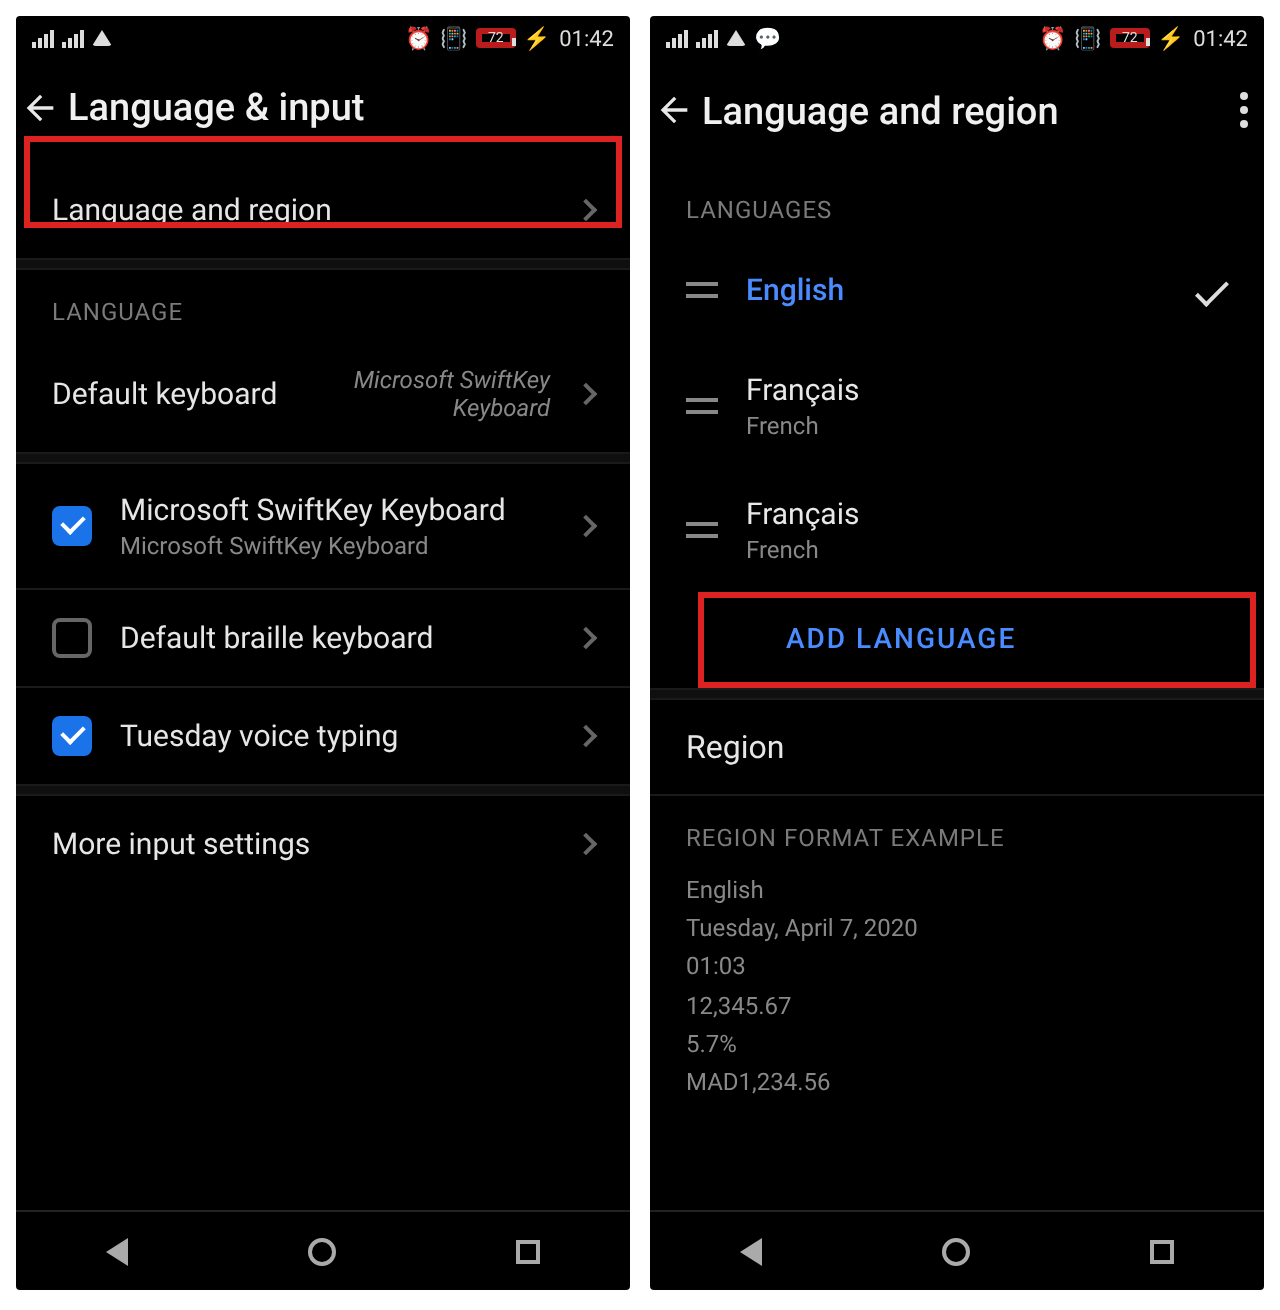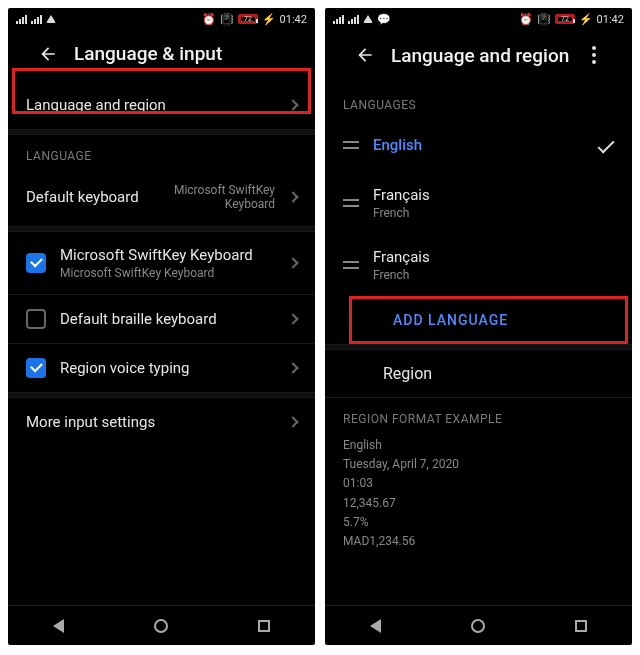--- a/index.html
+++ b/index.html
@@ -41,22 +41,22 @@
   .bar.b3 { height: 7px; }
   .bar.b4 { height: 9px; }
   .wifi-icon {
     width:0;height:0;border-left:5px solid transparent;border-right:5px solid transparent;border-bottom:8px solid #ddd;border-radius:2px;
   }
   .battery-box { border:3px solid #b91c1c; width:20px; height:10px; border-radius:2px; position:relative; display:flex; align-items:center; padding:0 2px; font-size:7px; justify-content:center;}
   .battery-box::after { content:""; position:absolute; right:-3px; top:2px; width:2px; height:4px; background:#ddd; }
   .titlebar {
     display:flex;
     align-items:center;
-    gap:16px;
-    padding: 12px 30px 16px;
+    gap:4px;
+    padding: 12px 2px 16px;
   }
   .titlebar .title {
     font-size: 19px;
     font-weight: 500;
     color: #f0f0f0;
   }
   .back-arrow { width:20px; height:20px; display:flex; align-items:center; justify-content:center; }
   .overflow-dots { margin-left:auto; display:flex; flex-direction:column; gap:3px; padding:4px 6px;}
   .overflow-dots span { width:4px; height:4px; border-radius:50%; background:#ddd;}
   .content { flex:1; overflow:hidden; }
@@ -86,20 +86,21 @@
   .row .main .sub {
     font-size:12px;
     color:#888;
   }
   .row .value-right {
     font-size:12px;
     color:#888;
     text-align:right;
     line-height:1.2;
     margin-right:6px;
+    font-style:italic;
   }
   .chev {
     width:8px; height:8px;
     border-right:2px solid #666;
     border-top:2px solid #666;
     transform: rotate(45deg);
     margin-left:8px;
     flex-shrink:0;
   }
   .divider {
@@ -167,21 +168,20 @@
     padding:16px 18px 16px 48px;
     font-size:14px;
     letter-spacing:1px;
     color:#4a8cff;
     font-weight:500;
   }
   .region-header {
     padding:14px 18px;
     font-size:16px;
     color:#e6e6e6;
-    margin-left:40px;
   }
   .format-block { padding: 4px 18px 8px; font-size:12px; color:#888; line-height:1.6;}
 </style>
 </head>
 <body>
 
 <div class="phone">
   <div class="status-bar">
     <div class="status-left">
       <div class="signal-bars">
@@ -260,21 +260,21 @@
       <div class="main">
         <div class="label">Default braille keyboard</div>
       </div>
       <div class="chev"></div>
     </div>
     <div class="thin-divider"></div>
 
     <div class="row">
       <div class="checkbox checked"></div>
       <div class="main">
-        <div class="label">Region voice typing</div>
+        <div class="label">Tuesday voice typing</div>
       </div>
       <div class="chev"></div>
     </div>
 
     <div class="divider"></div>
 
     <div class="row">
       <div class="main">
         <div class="label">More input settings</div>
       </div>

